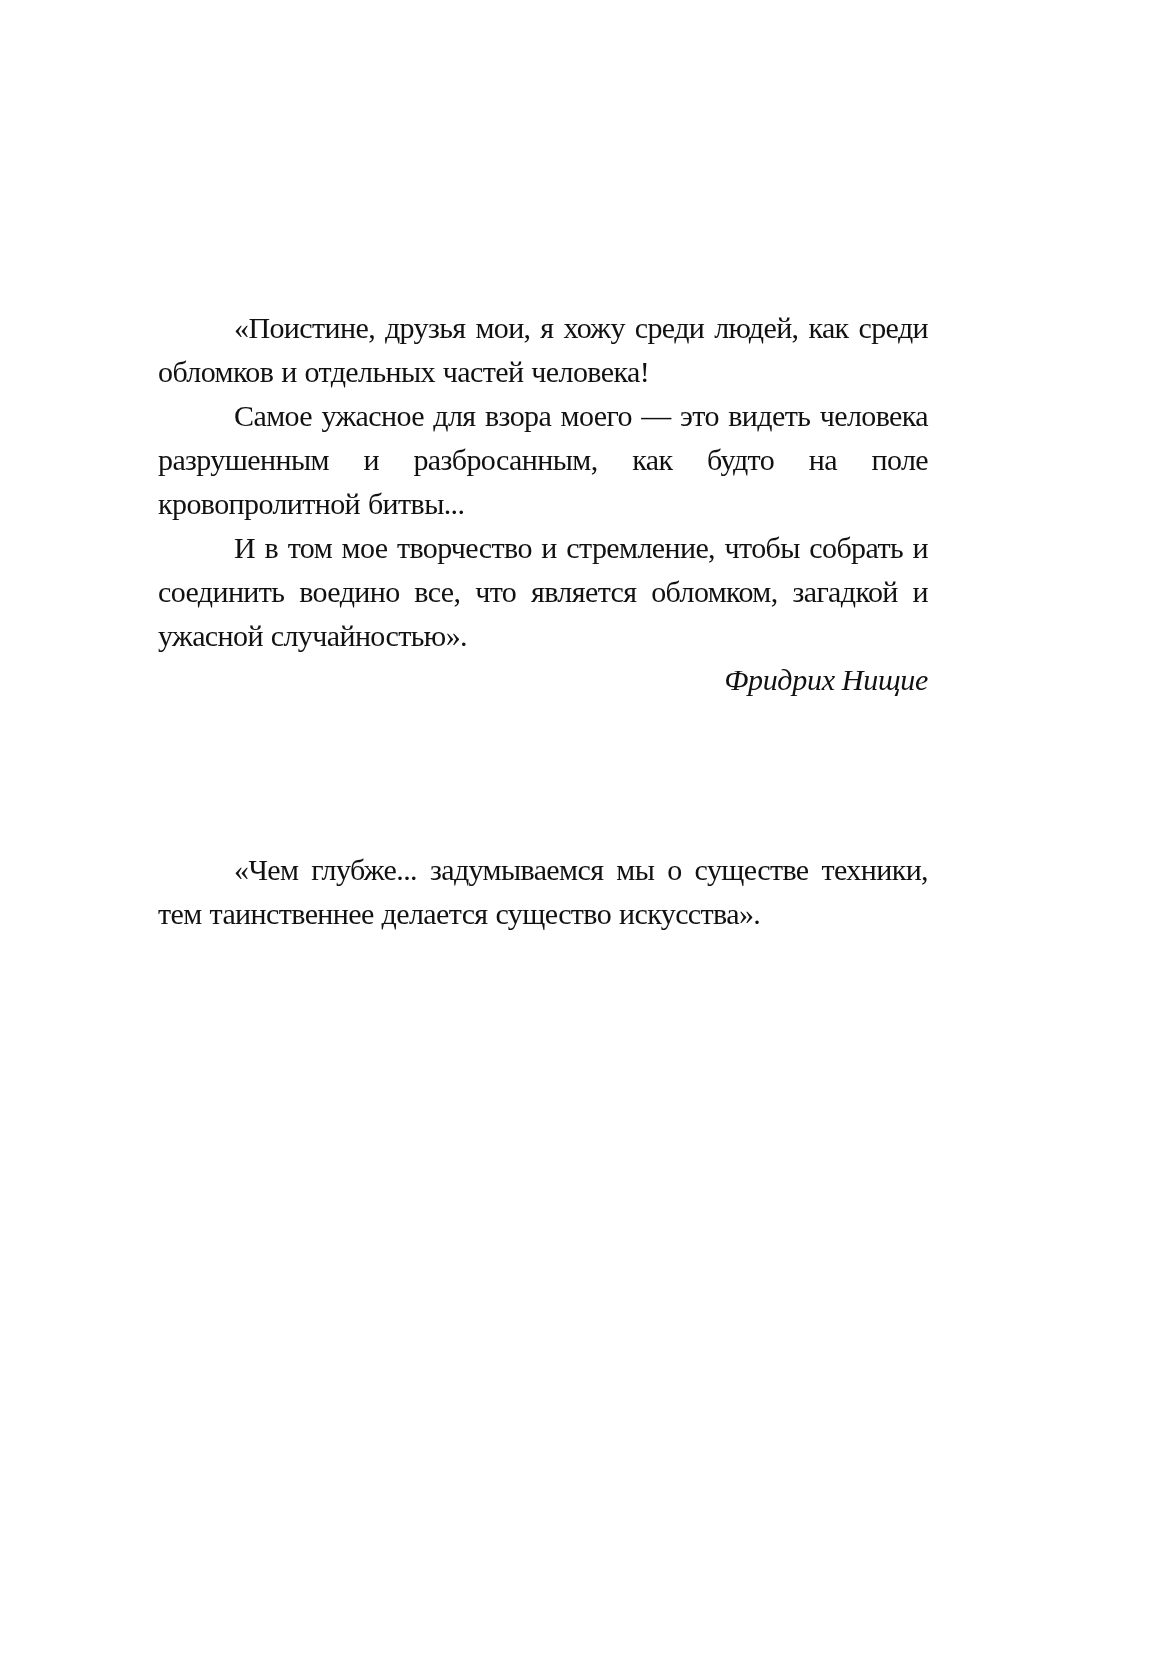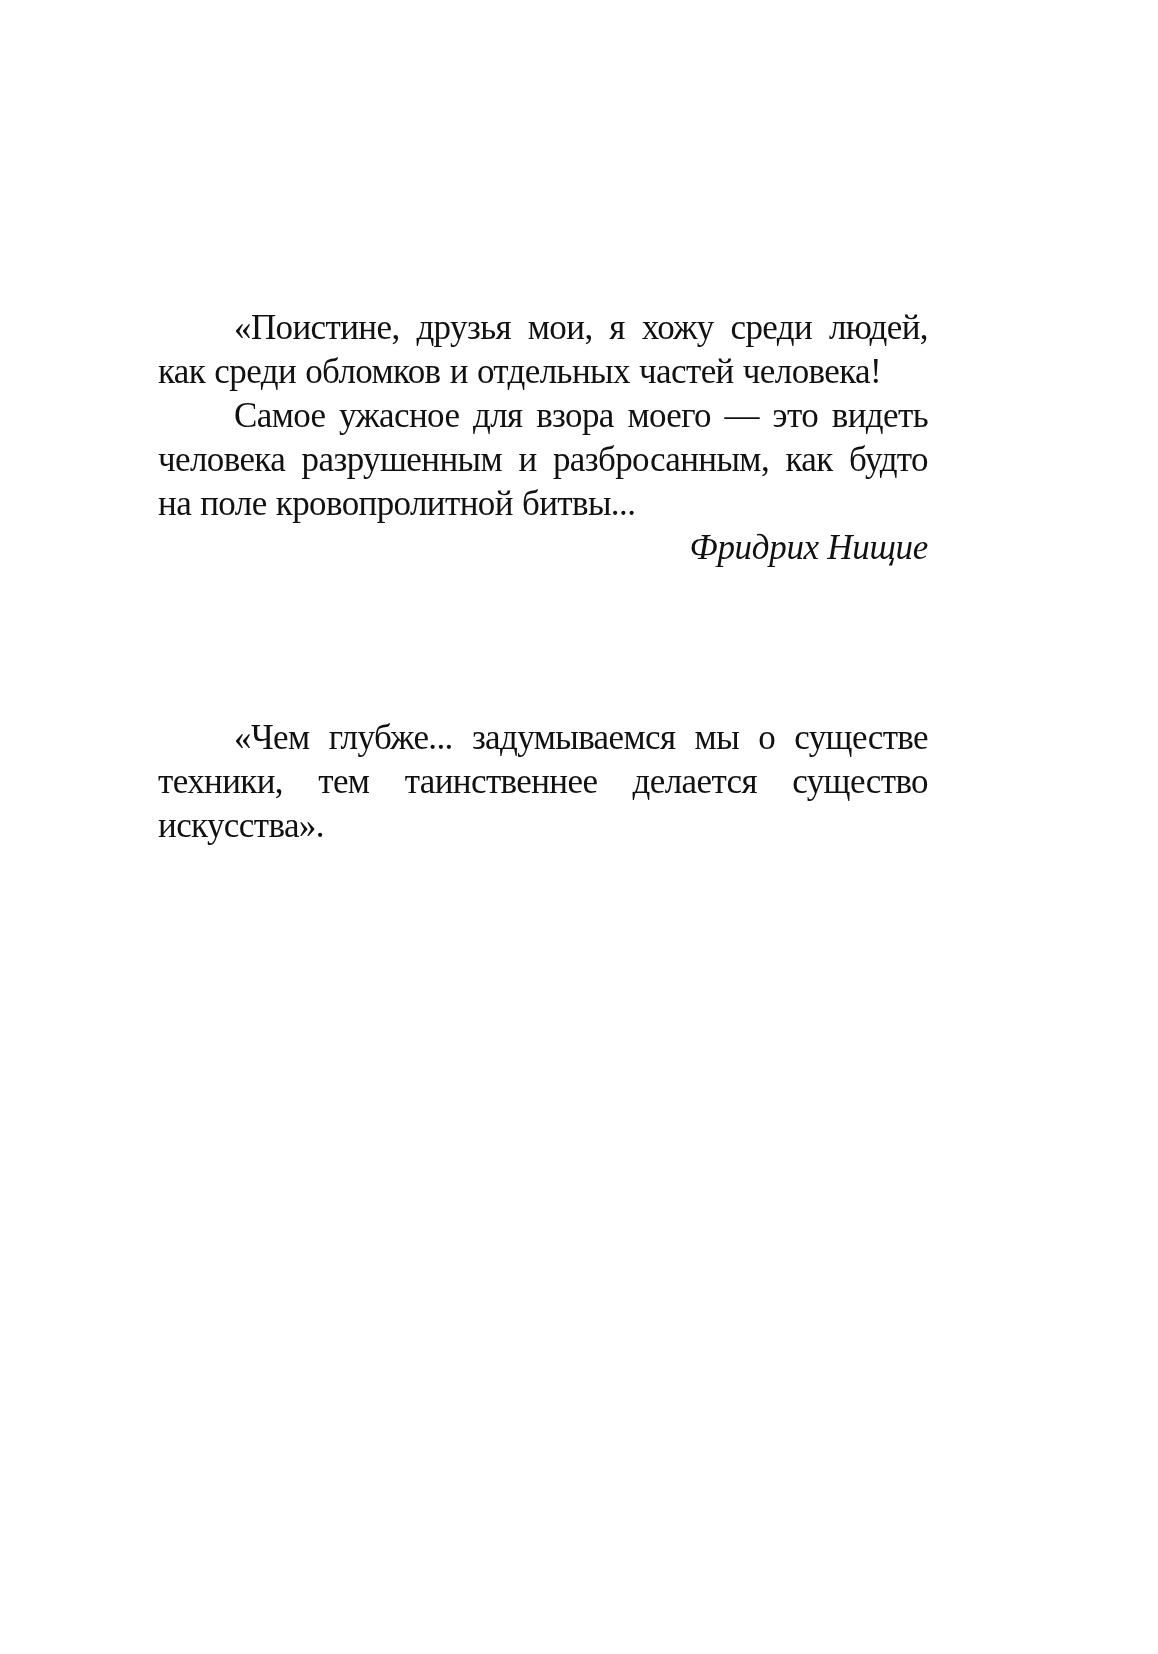--- a/index.html
+++ b/index.html
@@ -19,46 +19,47 @@
       position: absolute;
       left: 158px;
       top: 306px;
       width: 770px;
     }
     .quote-block {
       margin: 0;
     }
     .para {
       margin: 0;
-      font-size: 35px;
+      font-size: 30px;
       line-height: 44px;
       text-align: justify;
       text-indent: 76px;
       letter-spacing: -0.6px;
       word-spacing: 1px;
     }
     .author {
       margin: 0;
-      font-size: 35px;
+      font-size: 30px;
       line-height: 44px;
       font-style: italic;
       text-align: right;
       letter-spacing: -0.3px;
     }
     .gap-1 { height: 72px; }
     .gap-2 { height: 74px; }
   </style>
 </head>
 <body>
 
 <div class="page">
 
   <section class="quote-block">
     <p class="para">«Поистине, друзья мои, я хожу среди людей, как среди обломков и отдельных частей человека!</p>
     <p class="para">Самое ужасное для взора моего — это видеть человека разрушенным и разбросанным, как будто на поле кровопролитной битвы...</p>
+    <p class="para">И в том мое творчество и стремление, чтобы собрать и соединить воедино все, что является обломком, загадкой и ужасной случайностью».</p>
     <p class="author">Фридрих Нищие</p>
   </section>
 
   <div class="gap-1"></div>
 
   <section class="quote-block">
   </section>
 
   <div class="gap-2"></div>
 

